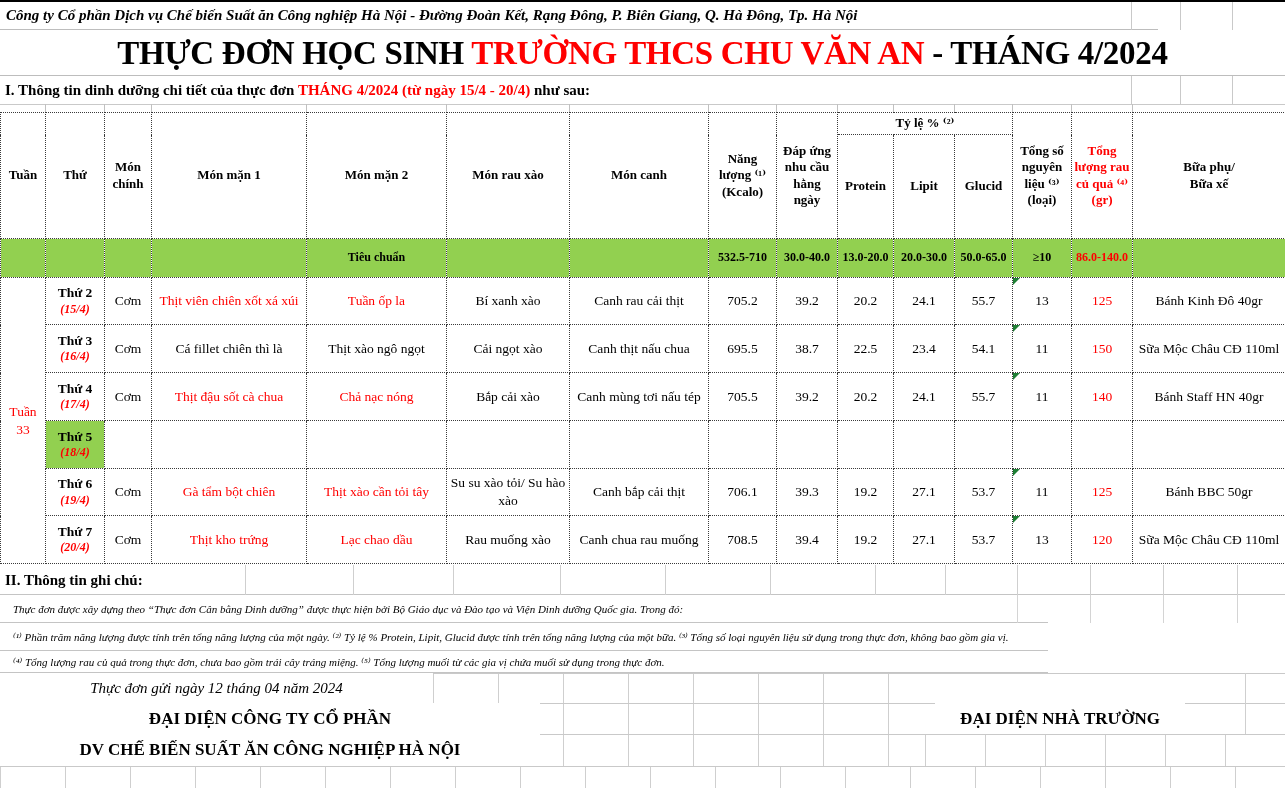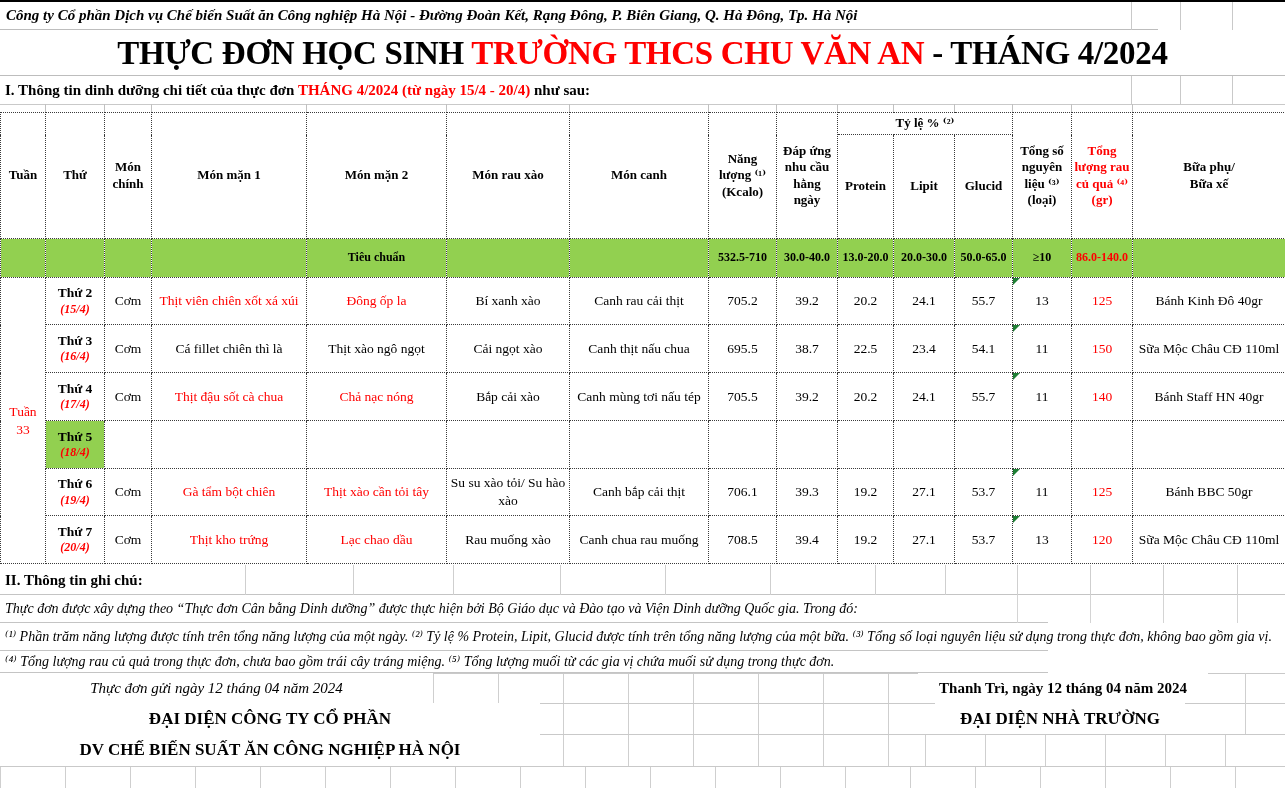--- a/index.html
+++ b/index.html
@@ -51,22 +51,22 @@
   .weekcell { color:#FF0000; font-weight:bold; font-size:15px; line-height:1.45; }
   .daycell .day  { font-weight:bold; font-size:13.5px; color:#000; }
   .daycell .date { font-weight:bold; font-style:italic; font-size:12px; color:#FF0000; }
   .daycell.green { background:#92D050; }
   .tri { position:absolute; top:0; left:0; width:0; height:0;
          border-top:7px solid #1e7e34; border-right:7px solid transparent; }
   
   .sec2-row { position:absolute; left:0; top:563px; width:1285px; height:30px;
     line-height:30px; padding-left:5px; font-weight:bold; font-size:15px;
     border-bottom:1px solid #c4c4c4; }
-  .note { position:absolute; left:0; width:1048px; font-style:italic; font-size:14px;
-    padding-left:5px; border-bottom:1px solid #c4c4c4; white-space:nowrap; }
+  .note { position:absolute; left:0; width:1048px; font-style:italic; font-size:11px;
+    padding-left:13px; border-bottom:1px solid #c4c4c4; white-space:nowrap; }
   .note1 { top:593px; height:28px; line-height:28px; }
   .note2 { top:621px; height:28px; line-height:28px; }
   .note3 { top:649px; height:22px; line-height:22px; }
   .tick-sec2 { left:0; top:563px; height:30px;
     box-shadow:245px 0 #cfcfcf,353px 0 #cfcfcf,453px 0 #cfcfcf,560px 0 #cfcfcf,665px 0 #cfcfcf,770px 0 #cfcfcf,875px 0 #cfcfcf,945px 0 #cfcfcf,1017px 0 #cfcfcf,1090px 0 #cfcfcf,1163px 0 #cfcfcf,1237px 0 #cfcfcf; }
   .tick-note1 { left:0; top:593px; height:28px;
     box-shadow:1017px 0 #d4d4d4,1090px 0 #d4d4d4,1163px 0 #d4d4d4,1237px 0 #d4d4d4; }
   
   .fgrid1 { position:absolute; left:433px; top:671px; width:492px; height:93px;
     background:repeating-linear-gradient(90deg,#cfcfcf 0 1px,transparent 1px 65px); }
@@ -172,21 +172,21 @@
             <td rowspan="6" class="weekcell">
               <div>Tuần</div>
               <div>33</div>
             </td>
             <td class="daycell">
               <div class="day">Thứ 2</div>
               <div class="date">(15/4)</div>
             </td>
             <td>Cơm</td>
             <td class="red">Thịt viên chiên xốt xá xúi</td>
-            <td class="red">Đông ốp la</td>
+            <td class="red">Tuần ốp la</td>
             <td>Bí xanh xào</td>
             <td>Canh rau cải thịt</td>
             <td>705.2</td>
             <td>39.2</td>
             <td>20.2</td>
             <td>24.1</td>
             <td>55.7</td>
             <td>13<span class="tri"></span></td>
             <td class="red">125</td>
             <td>Bánh Kinh Đô 40gr</td>
@@ -300,18 +300,17 @@
   <div class="fgrid1"></div>
   <div class="fgrid2"></div>
   <div class="fgrid3"></div>
   <div class="hline fh1"></div>
   <div class="hline fh2"></div>
   <div class="hline fh3"></div>
   <div class="hline fh4"></div>
   <div class="vline-r"></div>
 
   <div class="ftext f-left-date">Thực đơn gửi ngày 12 tháng 04 năm 2024</div>
-  <div class="ftext f-right-date">Thanh Trì, ngày 12 tháng  04 năm 2024</div>
   <div class="ftext f-left-rep1">ĐẠI DIỆN CÔNG TY CỔ PHẦN</div>
   <div class="ftext f-left-rep2">DV CHẾ BIẾN SUẤT ĂN CÔNG NGHIỆP HÀ NỘI</div>
   <div class="ftext f-right-rep">ĐẠI DIỆN NHÀ TRƯỜNG</div>
 
 </div>
 
 </body></html>

